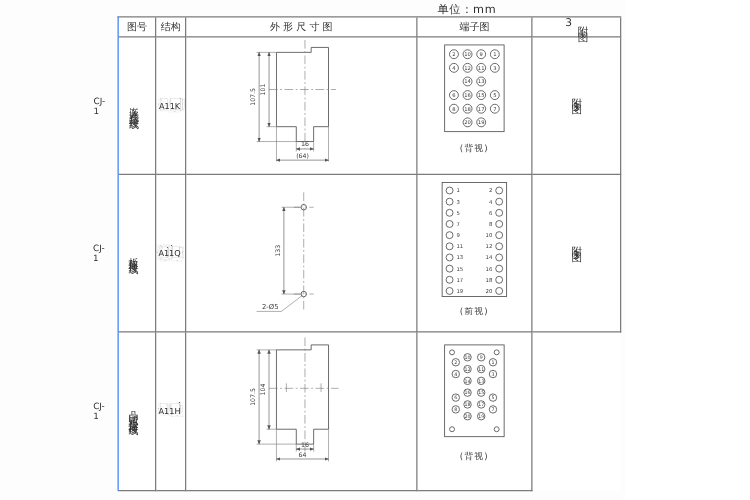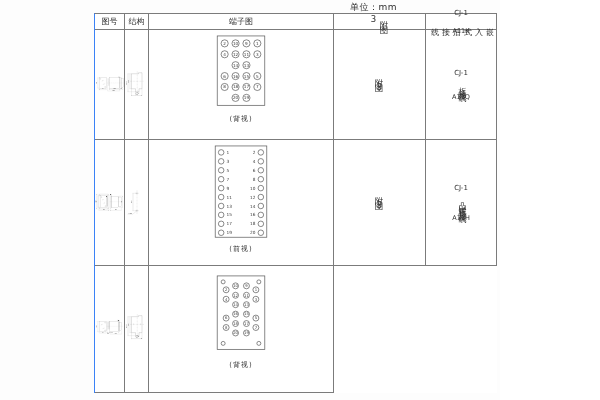--- a/index.html
+++ b/index.html
@@ -7,21 +7,21 @@
         font-family:"DejaVu Sans","Liberation Sans",sans-serif;color:#333;}
   .unit{position:absolute;top:1px;right:103px;font-size:9px;letter-spacing:.5px;color:#2e2e2e;}
   .tbl{position:absolute;left:94px;top:13px;display:grid;
        grid-template-columns:30px 24px 185px 92px 71px;
        grid-template-rows:16px 110px 126px 127px;
        border-top:1px solid #7b7b7b;border-left:1px solid #3b82f6;background:#fff;}
   .cell{border-right:1px solid #7b7b7b;border-bottom:1px solid #7b7b7b;position:relative;
         display:flex;align-items:center;justify-content:center;box-sizing:border-box;}
   .hc{font-size:8px;color:#2e2e2e;white-space:nowrap;}
   .vtext{writing-mode:vertical-rl;text-orientation:upright;font-size:8.5px;letter-spacing:5px;color:#2e2e2e;}
-  .struct{flex-direction:column;gap:4px;padding:4px 0;align-items:center;}
+  .struct{flex-direction:row;gap:16px;padding:4px 0;align-items:center;}
   .series{font-size:7px;color:#2e2e2e;}
   .schars{font-size:8px;letter-spacing:2px;}
   .mcode{font-size:6.5px;color:#2e2e2e;}
   .dwg{position:absolute;left:0;top:0;width:100%;height:100%;}
   .ln{fill:none;stroke:#555;stroke-width:.7;}
   .thin{fill:none;stroke:#6e6e6e;stroke-width:.45;}
   .dim{stroke:#555;stroke-width:.5;}
   .cl{fill:none;stroke:#7a7a7a;stroke-width:.5;stroke-dasharray:7 2 1.5 2;}
   svg text{fill:#3a3a3a;}
 </style>
@@ -36,20 +36,21 @@
       </marker>
     </defs>
   </svg>
 
   <div class="unit">单位：mm</div>
 
   <div class="tbl">
 
     <div class="cell hc">图号</div>
     <div class="cell hc">结构</div>
+    <div class="cell hc">外 形 尺 寸 图</div>
     <div class="cell hc">端子图</div>
 
     <div class="cell">
       <div class="vtext">附图3</div>
     </div>
     <div class="cell struct">
       <div class="series">CJ-1</div>
       <div class="vtext schars">嵌入式后接线</div>
       <div class="mcode">A11K</div>
     </div>

